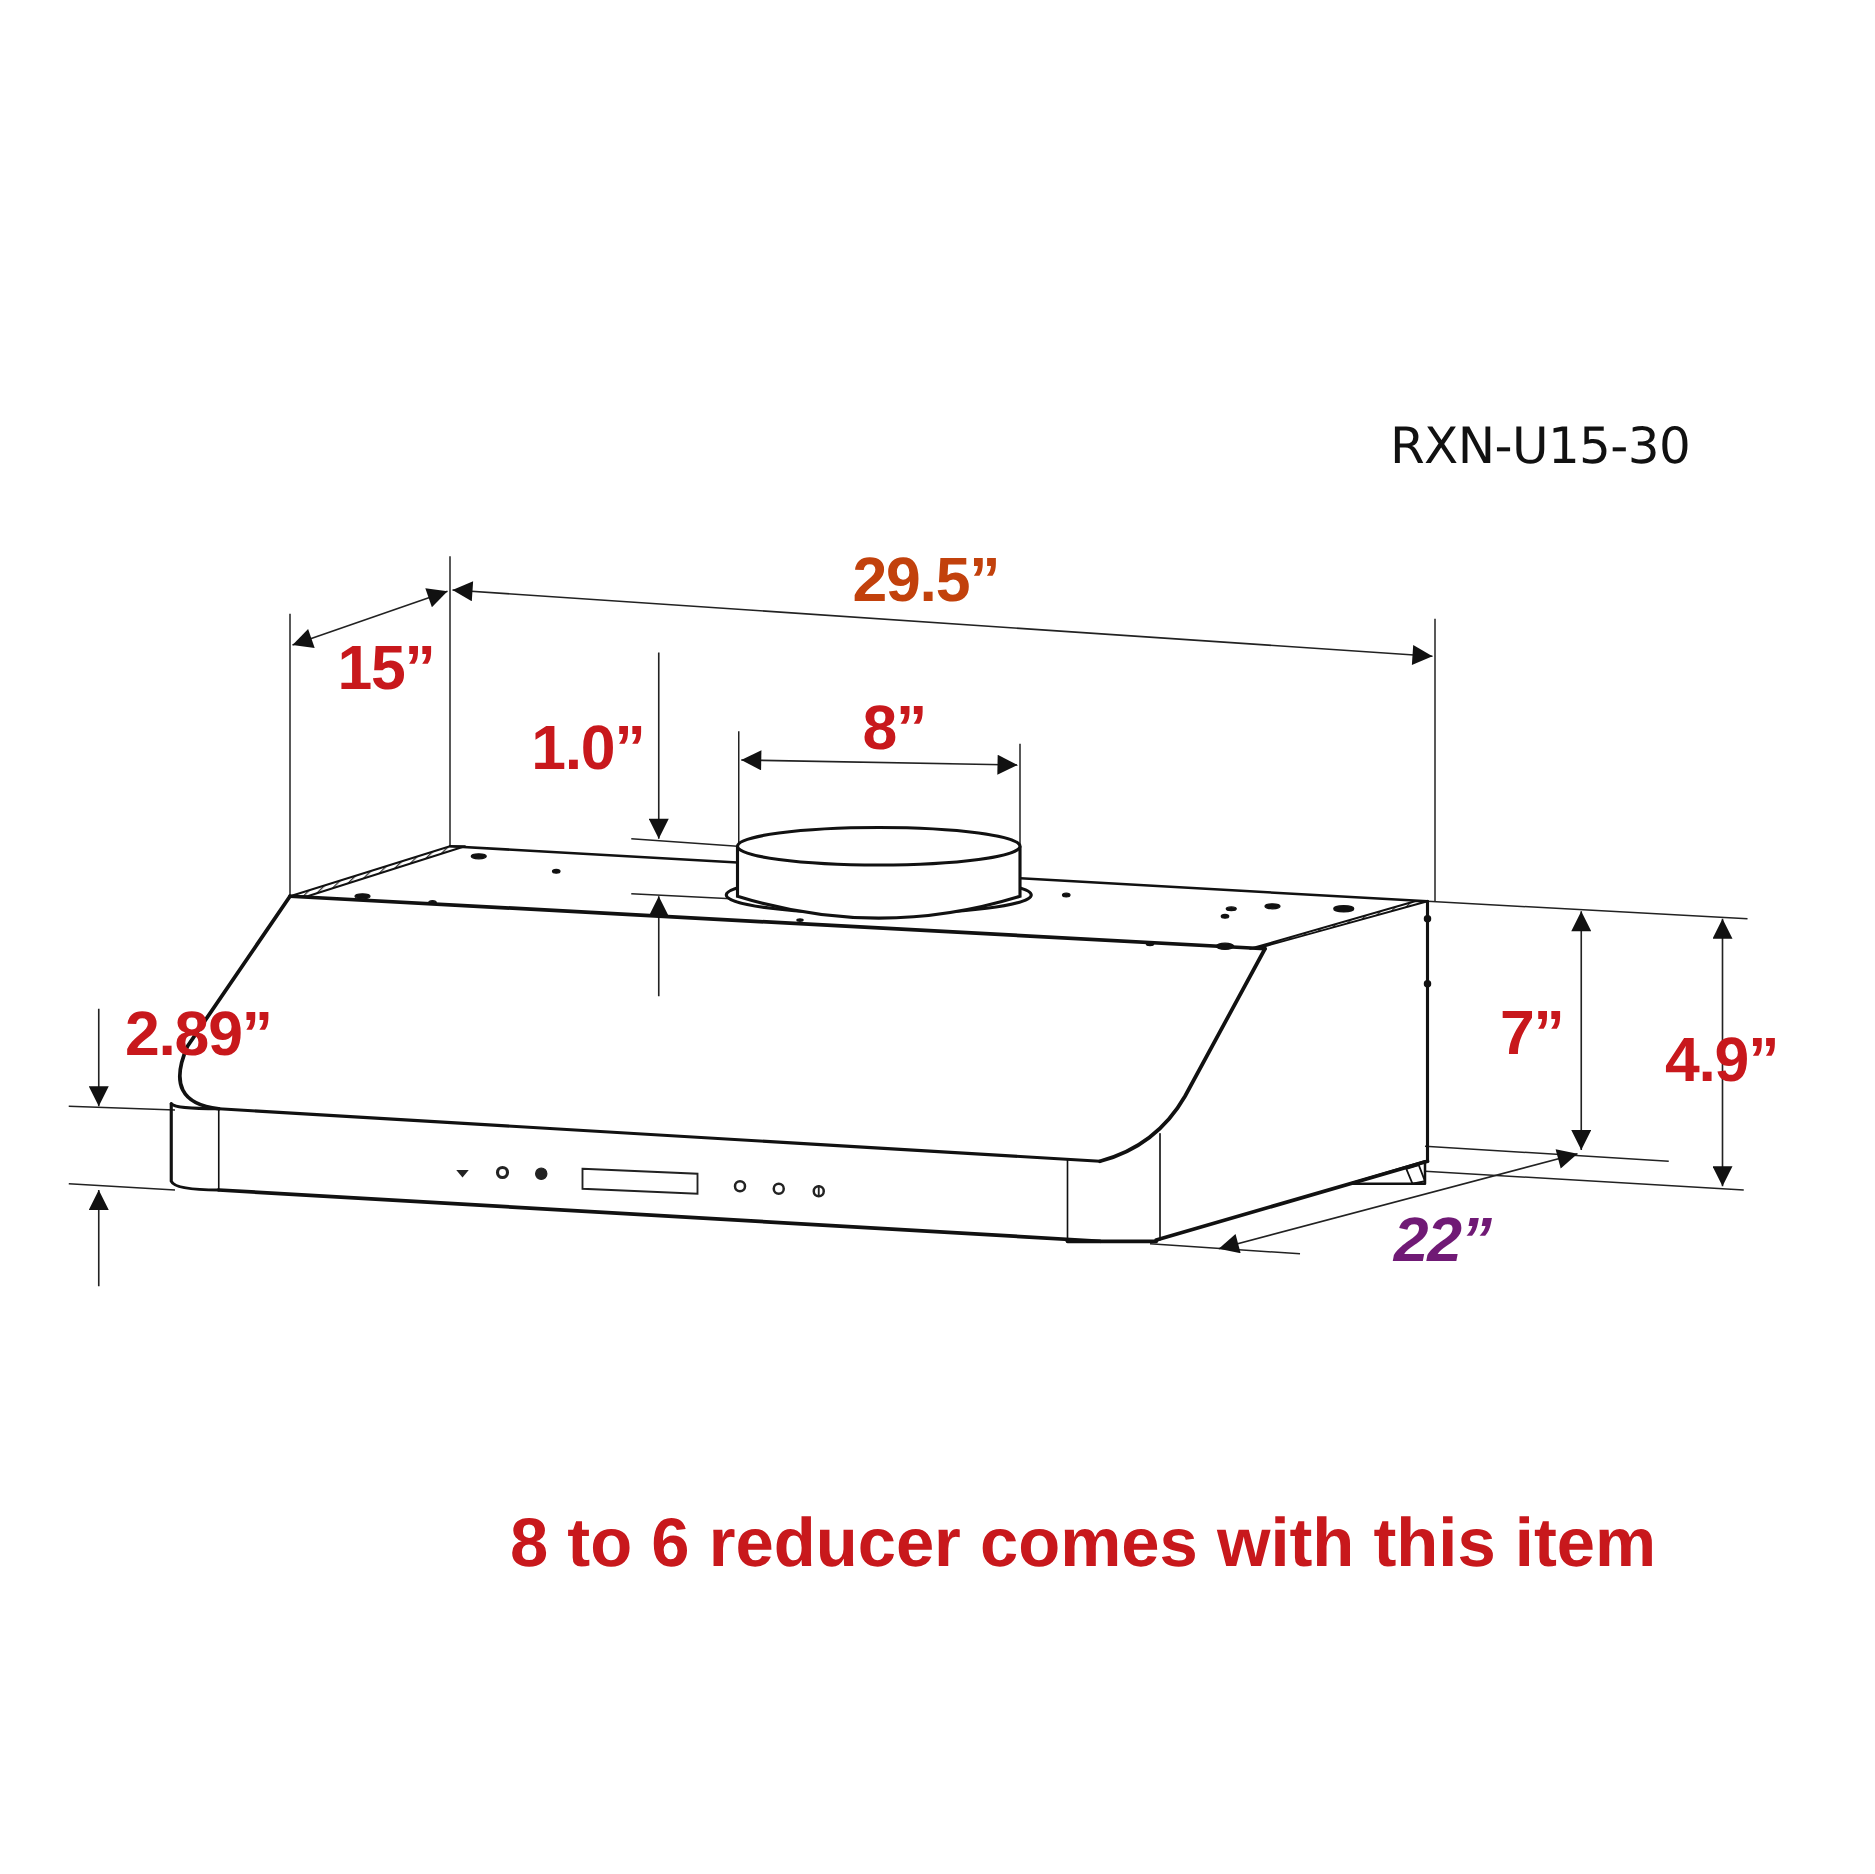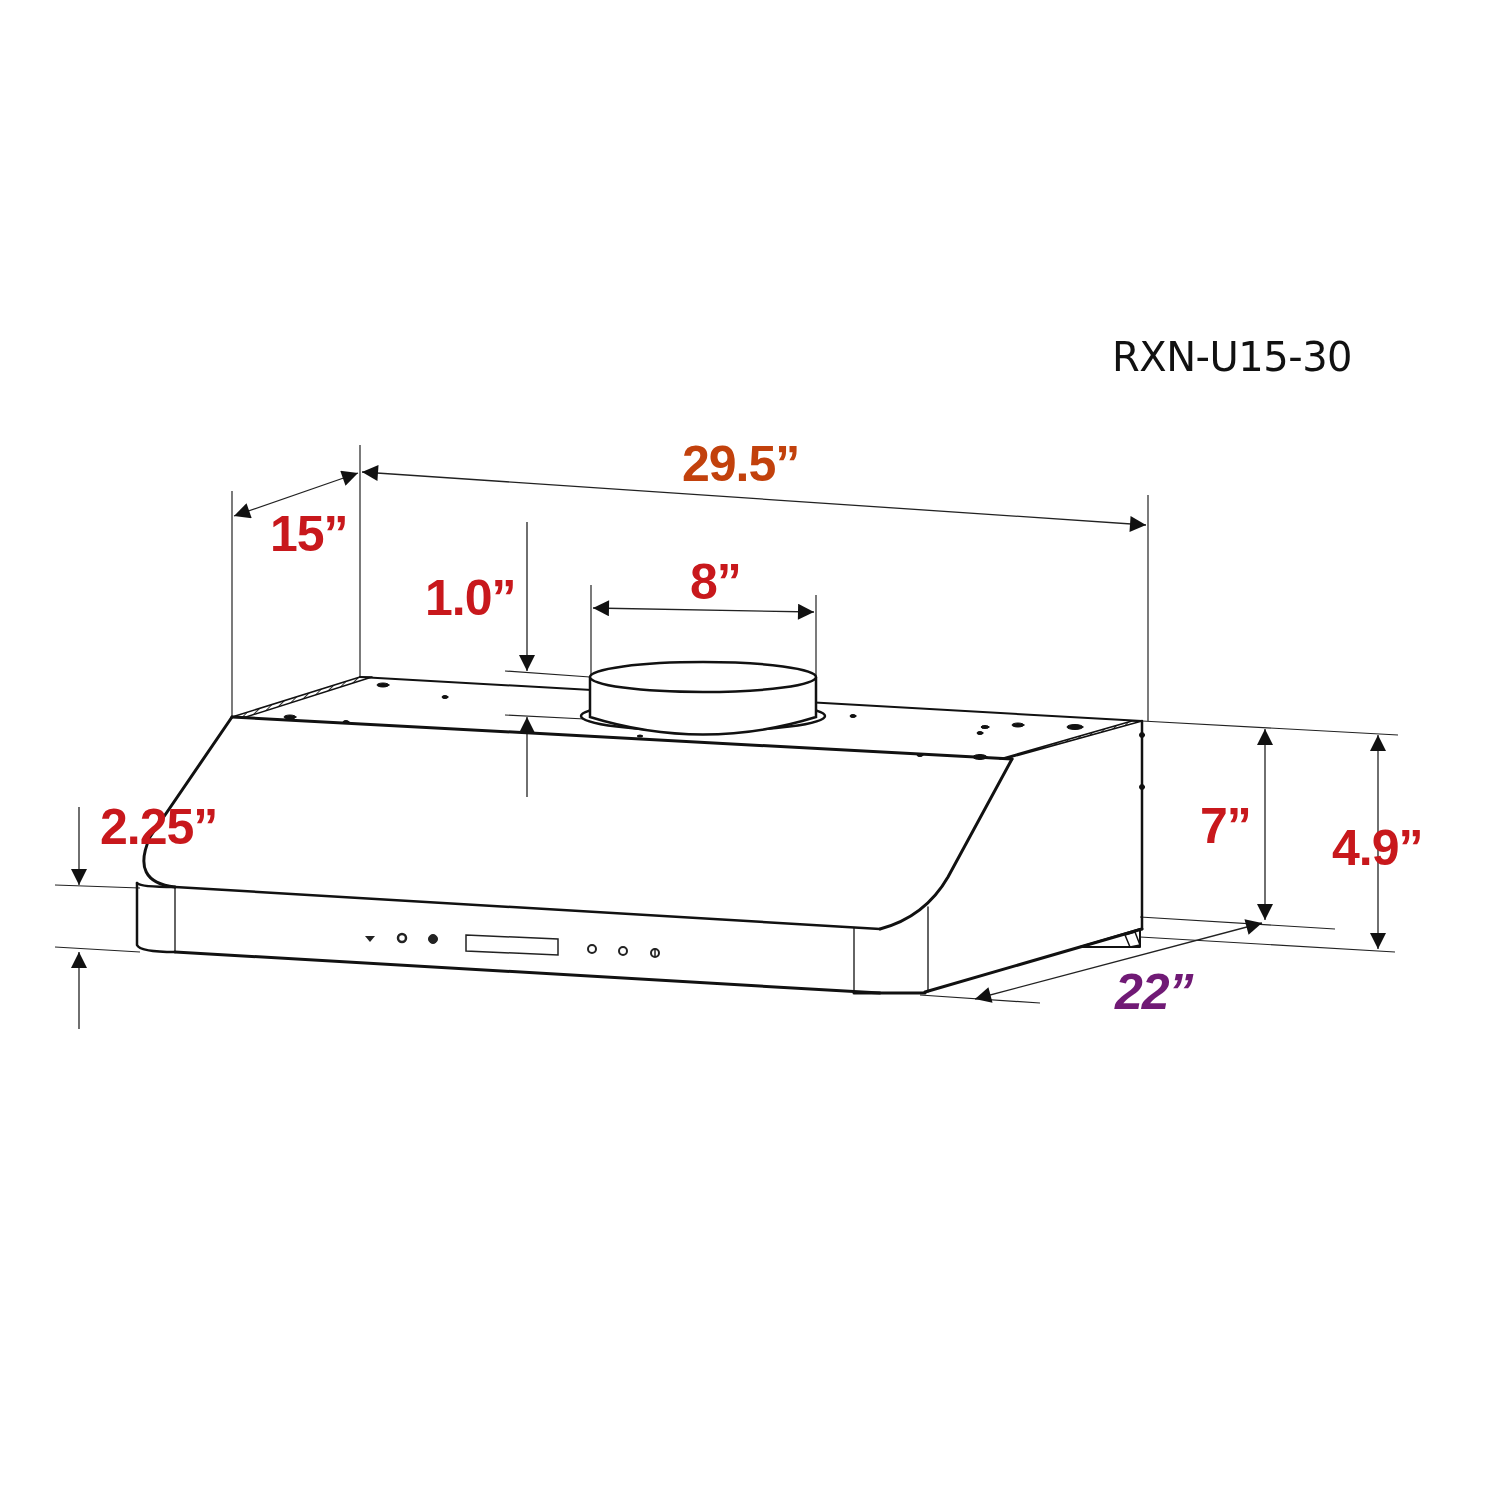--- a/index.html
+++ b/index.html
@@ -163,22 +163,23 @@
   <div class="model" style="left:1112px; top:320px; color:#111;">RXN-U15-30</div>
 
   <div class="label dim" style="left:682px; top:422px; color:#c2410c;">29.5”</div>
 
   <div class="label dim" style="left:270px; top:492px; color:#c8181c;">15”</div>
 
   <div class="label dim" style="left:690px; top:540px; color:#c8181c;">8”</div>
 
   <div class="label dim" style="left:425px; top:556px; color:#c8181c;">1.0”</div>
 
-  <div class="label dim" style="left:100px; top:785px; color:#c8181c;">2.25”</div>
+  <div class="label dim" style="left:100px; top:785px; color:#c8181c;">2.89”</div>
 
   <div class="label dim" style="left:1200px; top:784px; color:#c8181c;">7”</div>
 
   <div class="label dim" style="left:1332px; top:806px; color:#c8181c;">4.9”</div>
 
   <div class="label dim" style="left:1115px; top:950px; color:#701a75;font-style:italic;">22”</div>
 
+  <div class="label note" style="left:408px; top:1190px; color:#c8181c;">8 to 6 reducer comes with this item</div>
 
 </div>
 
 </body></html>

